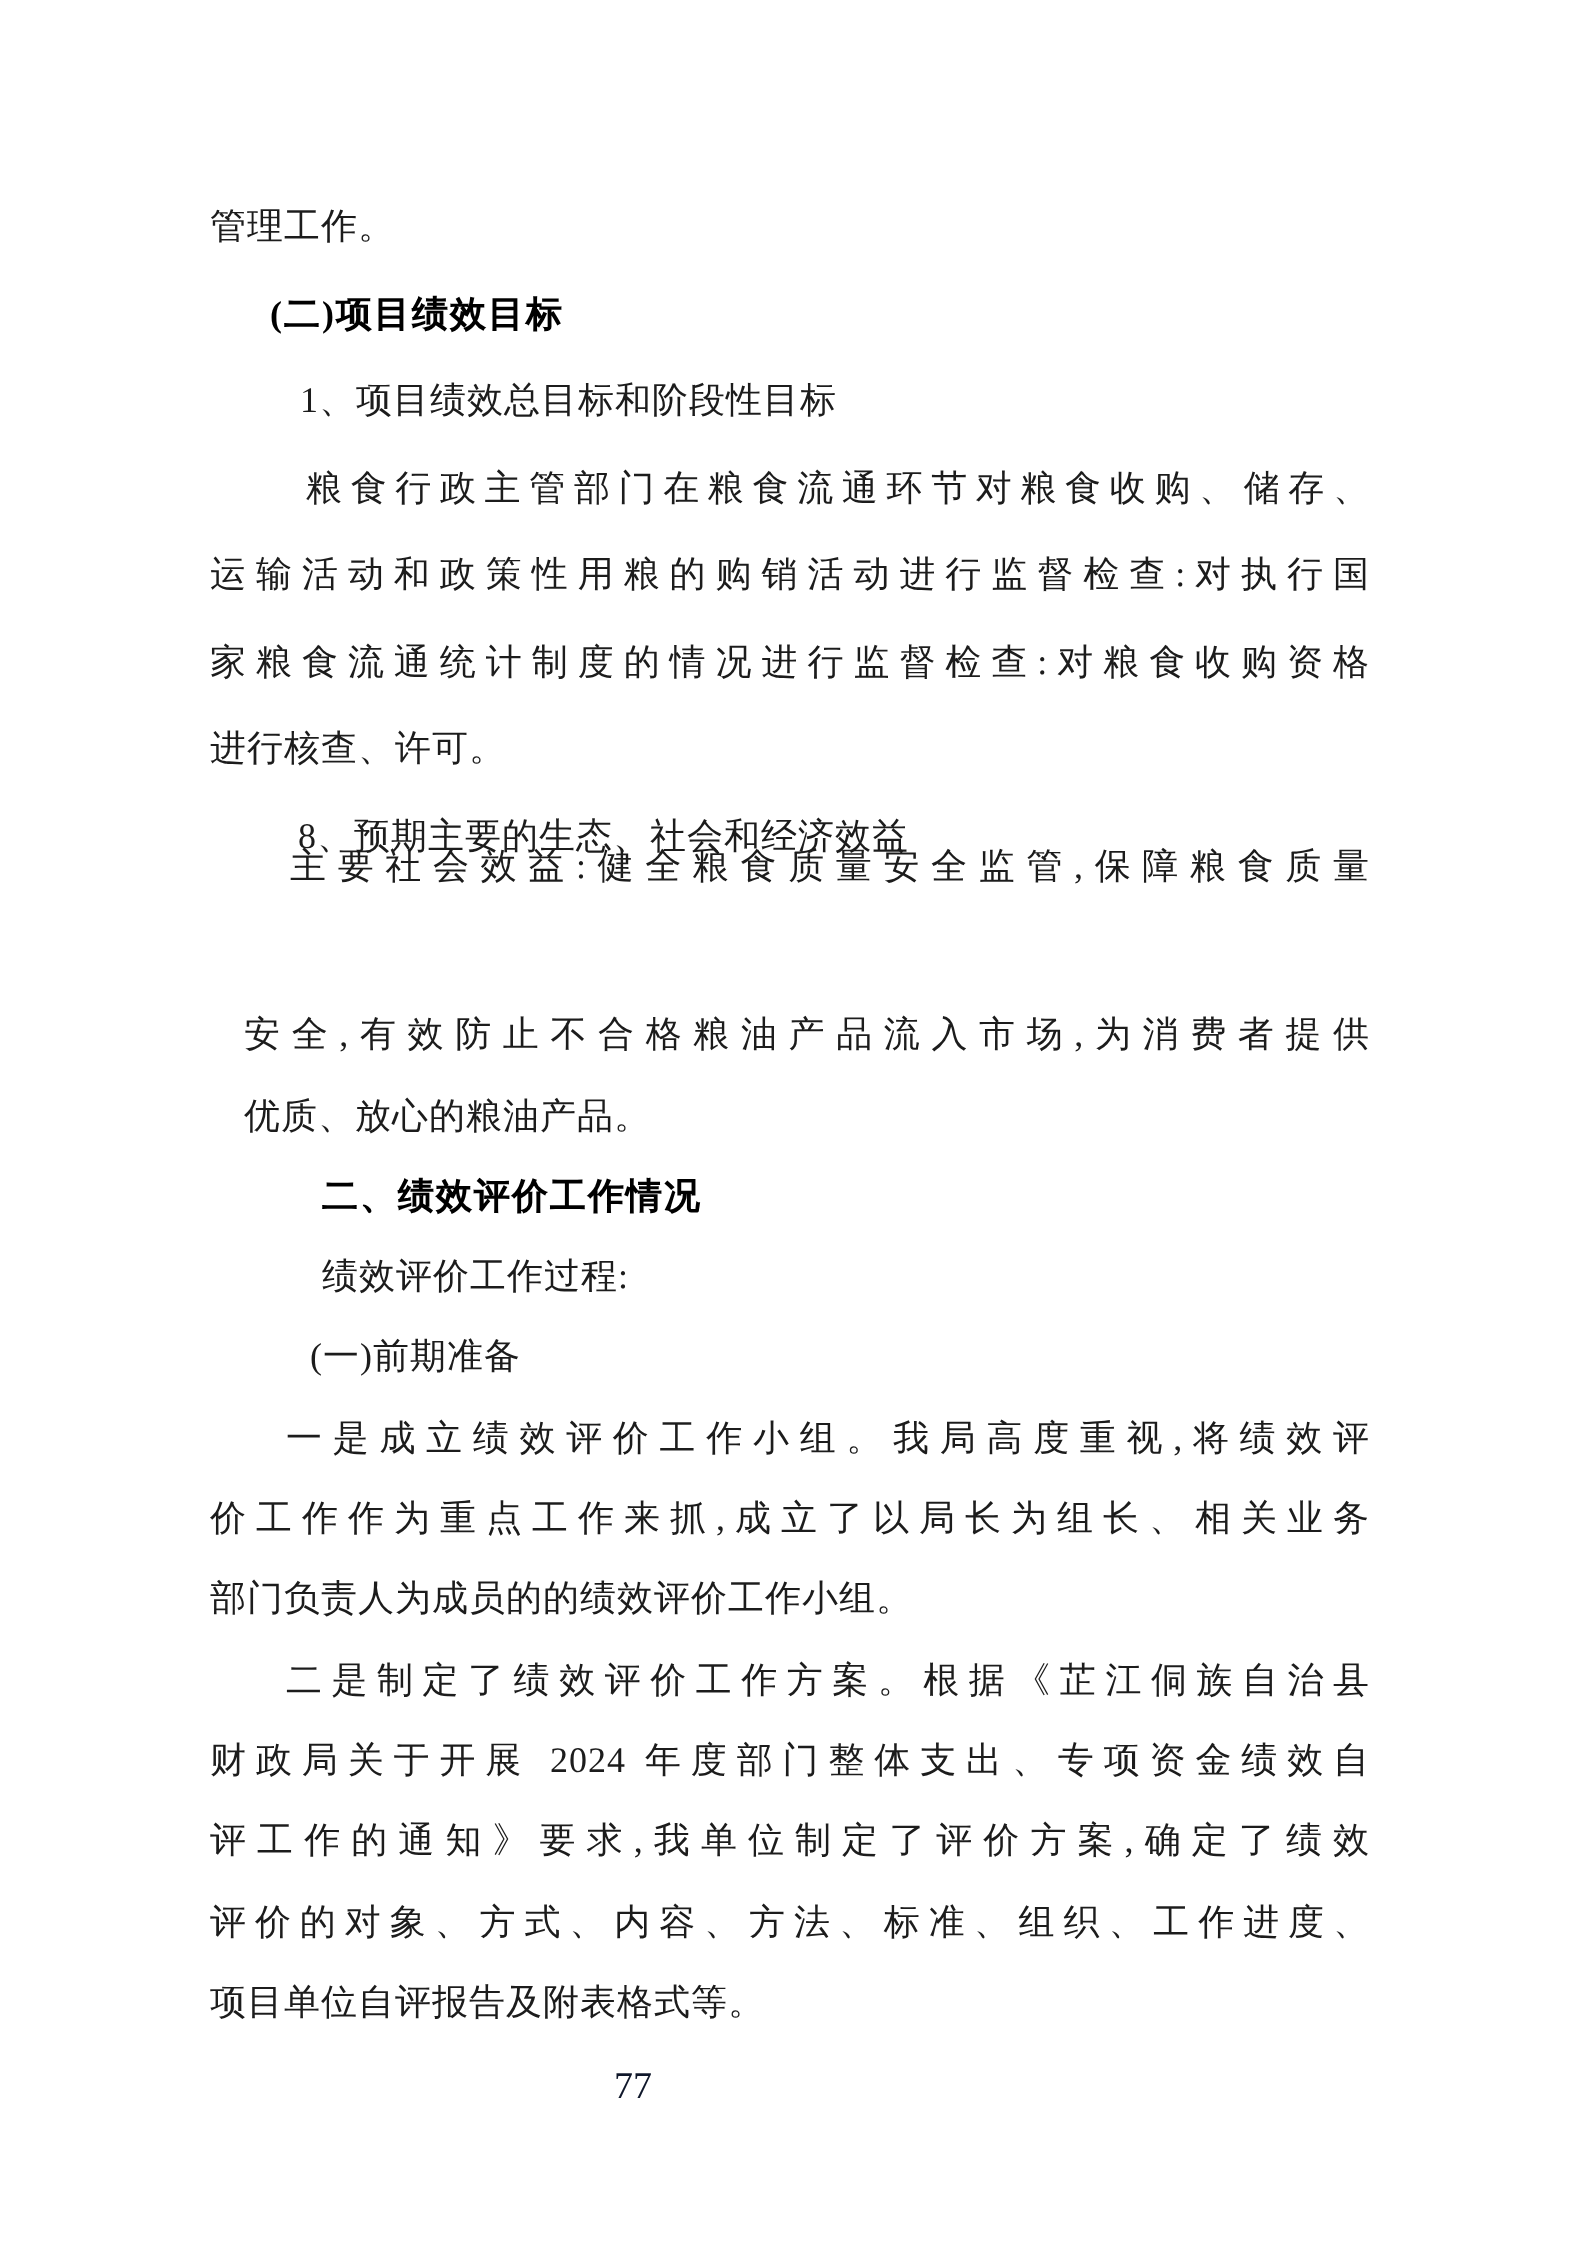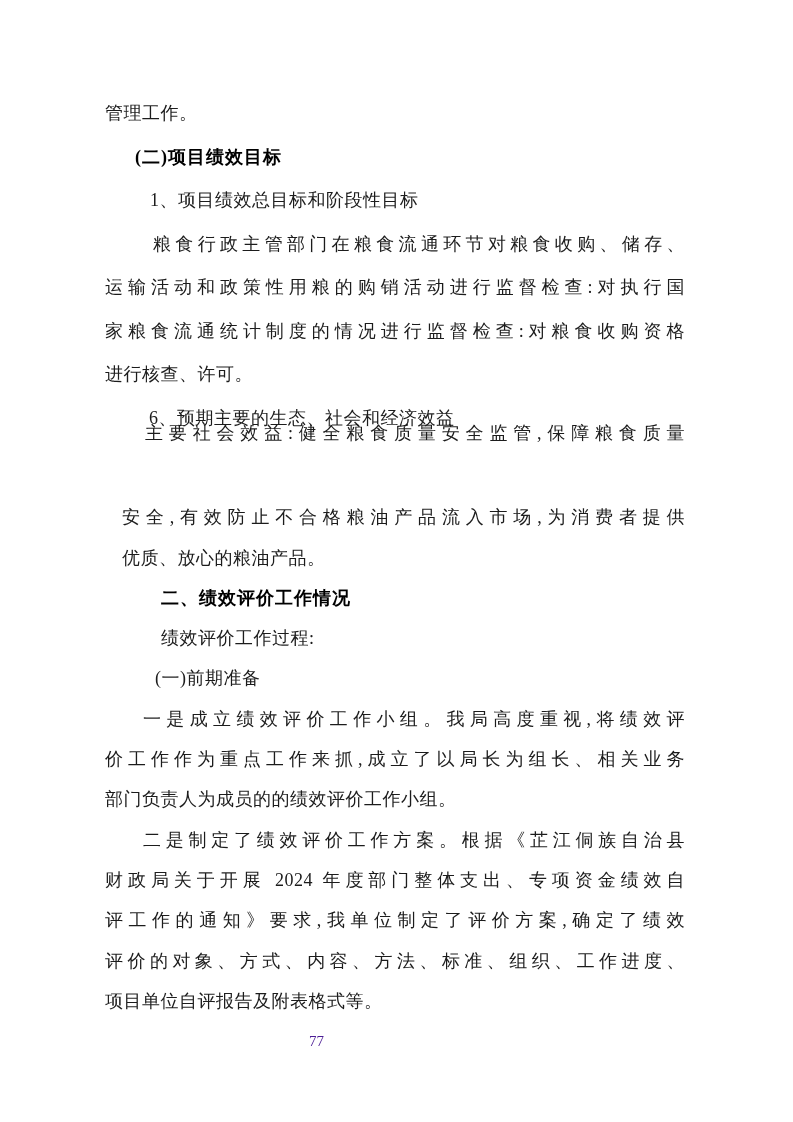--- a/index.html
+++ b/index.html
@@ -43,38 +43,38 @@
     text-align: justify;
     text-align-last: justify;
     text-justify: inter-character;
   }
   .page-number {
     position: absolute;
     top: 1033px;
     left: 0;
     width: 633px;
     text-align: center;
-    font-size: 15px;
-    color: #4c1d95;
+    font-size: 19px;
+    color: #0f172a;
     font-family: "Liberation Serif", "DejaVu Serif", serif;
   }
 </style>
 </head>
 <body>
 
 <div class="page">
   <div class="text-block" id="block-upper">
       <div class="line body" style="padding-left: 0px;">管理工作。</div>
       <div class="line heading" style="padding-left: 30px;">(二)项目绩效目标</div>
       <div class="line body" style="padding-left: 45px;">1、项目绩效总目标和阶段性目标</div>
       <div class="line body j" style="padding-left: 48px;">粮食行政主管部门在粮食流通环节对粮食收购、储存、</div>
       <div class="line body j" style="padding-left: 0px;">运输活动和政策性用粮的购销活动进行监督检查:对执行国</div>
       <div class="line body j" style="padding-left: 0px;">家粮食流通统计制度的情况进行监督检查:对粮食收购资格</div>
       <div class="line body" style="padding-left: 0px;">进行核查、许可。</div>
-      <div class="line body" style="padding-left: 44px;">6、预期主要的生态、社会和经济效益</div>
+      <div class="line body" style="padding-left: 44px;">8、预期主要的生态、社会和经济效益</div>
     </div>
   <div class="text-block" id="block-lower">
       <div class="line body j" style="padding-left: 40px;">主要社会效益:健全粮食质量安全监管,保障粮食质量</div>
       <div class="line body j" style="padding-left: 17px; margin-top: 44px;">安全,有效防止不合格粮油产品流入市场,为消费者提供</div>
       <div class="line body" style="padding-left: 17px;">优质、放心的粮油产品。</div>
       <div class="line heading" style="padding-left: 56px;">二、绩效评价工作情况</div>
       <div class="line body" style="padding-left: 56px;">绩效评价工作过程:</div>
       <div class="line body" style="padding-left: 50px;">(一)前期准备</div>
       <div class="line body j" style="padding-left: 38px;">一是成立绩效评价工作小组。我局高度重视,将绩效评</div>
       <div class="line body j" style="padding-left: 0px;">价工作作为重点工作来抓,成立了以局长为组长、相关业务</div>

